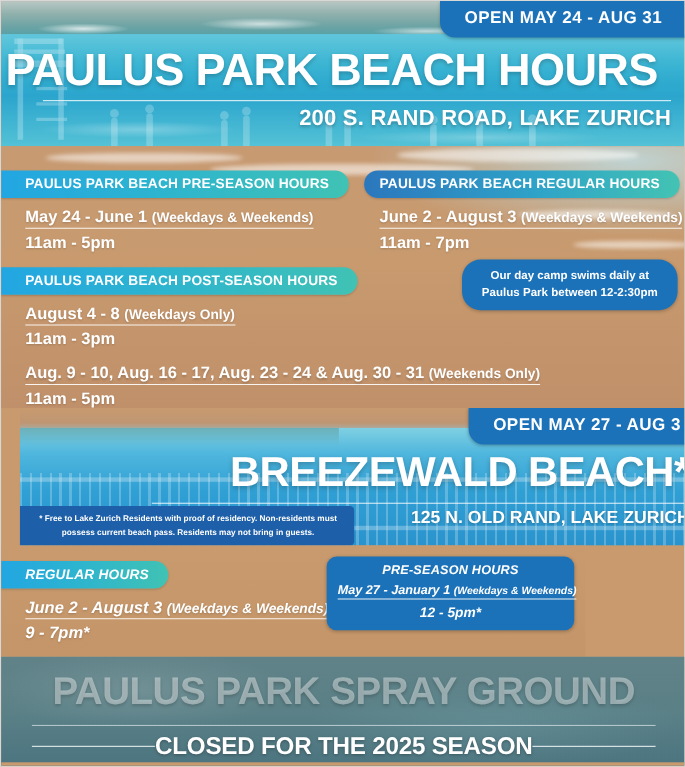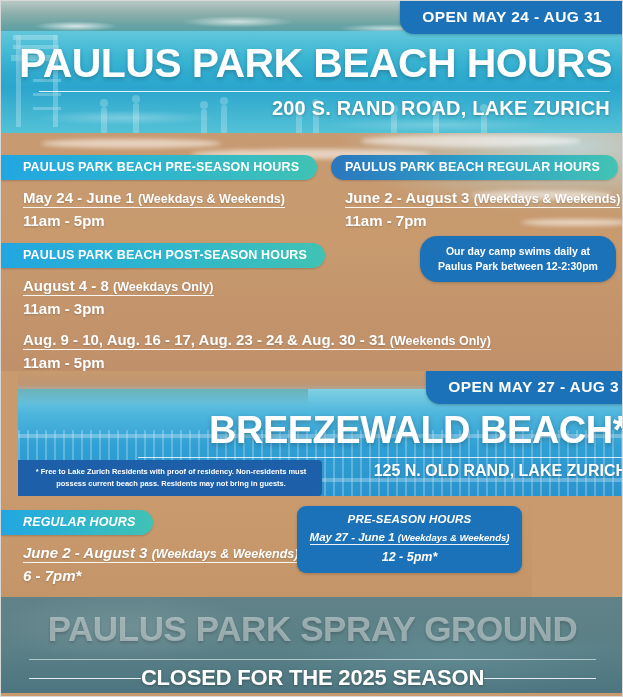--- a/index.html
+++ b/index.html
@@ -65,21 +65,21 @@
     position:absolute;right:0;top:0;
     background:#1c72b8;
     color:#fff;
     font-size:15.5px;font-weight:bold;letter-spacing:.4px;
     padding:7px 22px 8px 22px;
     border-bottom-left-radius:14px;
     box-shadow:0 1px 3px rgba(0,0,0,.25);
     white-space:nowrap;
   }
   .hero-title{
-    position:absolute;left:18px;right:14px;top:42px;
+    position:absolute;left:4px;right:14px;top:42px;
     text-align:left;
     color:#ffffff;
     font-size:41px;font-weight:bold;letter-spacing:-.6px;line-height:1;
     text-shadow:0 2px 4px rgba(0,0,0,.22);
     white-space:nowrap;
   }
   .hero-rule{
     position:absolute;left:38px;right:14px;top:90px;height:1px;background:rgba(255,255,255,.85);
   }
   .hero-addr{
@@ -347,28 +347,28 @@
     <div class="footnote">* Free to Lake Zurich Residents with proof of residency. Non-residents must possess current beach pass. Residents may not bring in guests.</div>
   </div>
 
   <div class="breeze-body">
     <div class="block bz-regular">
       <div class="pill pill-teal pill-left">REGULAR HOURS</div>
       <div style="padding-left:22px;margin-top:9px;">
         <div class="line-date">
           <span>June 2 - August 3 </span><span class="paren">(Weekdays &amp; Weekends)</span>
         </div>
-        <div class="line-time">6 - 7pm*</div>
+        <div class="line-time">9 - 7pm*</div>
       </div>
     </div>
 
     <div class="preseason-box">
       <div class="pb-title">PRE-SEASON HOURS</div>
       <div class="pb-date">
-        <span>May 27 - June 1 </span><span class="paren">(Weekdays &amp; Weekends)</span>
+        <span>May 27 - January 1 </span><span class="paren">(Weekdays &amp; Weekends)</span>
       </div>
       <div class="pb-time">12 - 5pm*</div>
     </div>
   </div>
 
   <div class="spray">
     <div class="spray-title">PAULUS PARK SPRAY GROUND</div>
     <div class="spray-rule"></div>
     <div class="spray-sub-wrap">
       <div class="spray-dash"></div>

